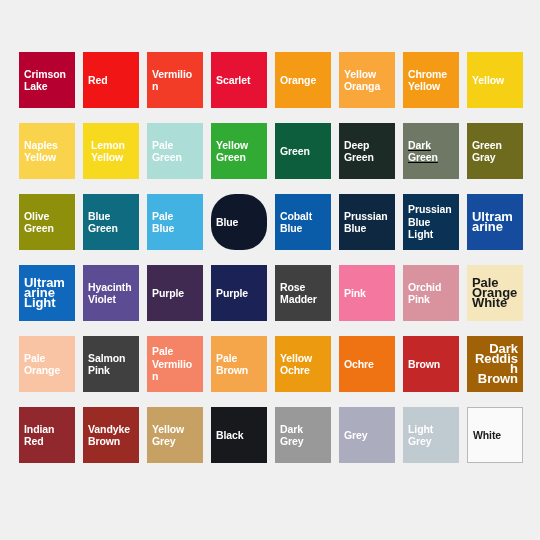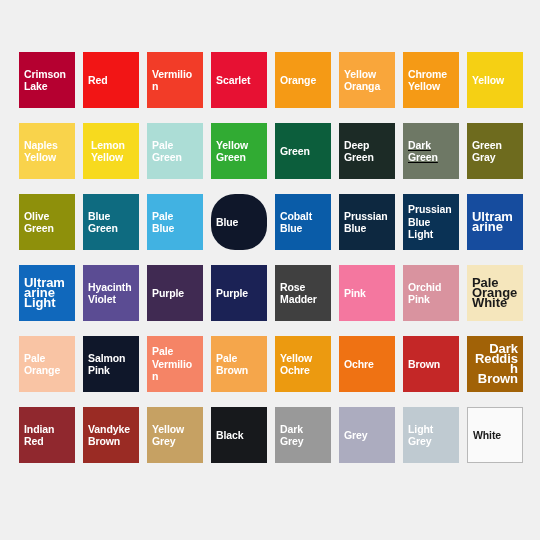--- a/index.html
+++ b/index.html
@@ -157,21 +157,21 @@
       </div>
       <div class="swatch" style="background-color: rgb(217, 147, 159);">
         <span class="swatch-label">Orchid Pink</span>
       </div>
       <div class="swatch small dark-text" style="background-color: rgb(245, 230, 188);">
         <span class="swatch-label">Pale Orange White</span>
       </div>
       <div class="swatch" style="background-color: rgb(249, 196, 164);">
         <span class="swatch-label">Pale Orange</span>
       </div>
-      <div class="swatch" style="background-color: #0f172a;">
+      <div class="swatch" style="background-color: #404040;">
         <span class="swatch-label">Salmon Pink</span>
       </div>
       <div class="swatch" style="background-color: rgb(245, 132, 102);">
         <span class="swatch-label">Pale Vermilion</span>
       </div>
       <div class="swatch" style="background-color: rgb(245, 166, 75);">
         <span class="swatch-label">Pale Brown</span>
       </div>
       <div class="swatch" style="background-color: rgb(236, 154, 16);">
         <span class="swatch-label">Yellow Ochre</span>

